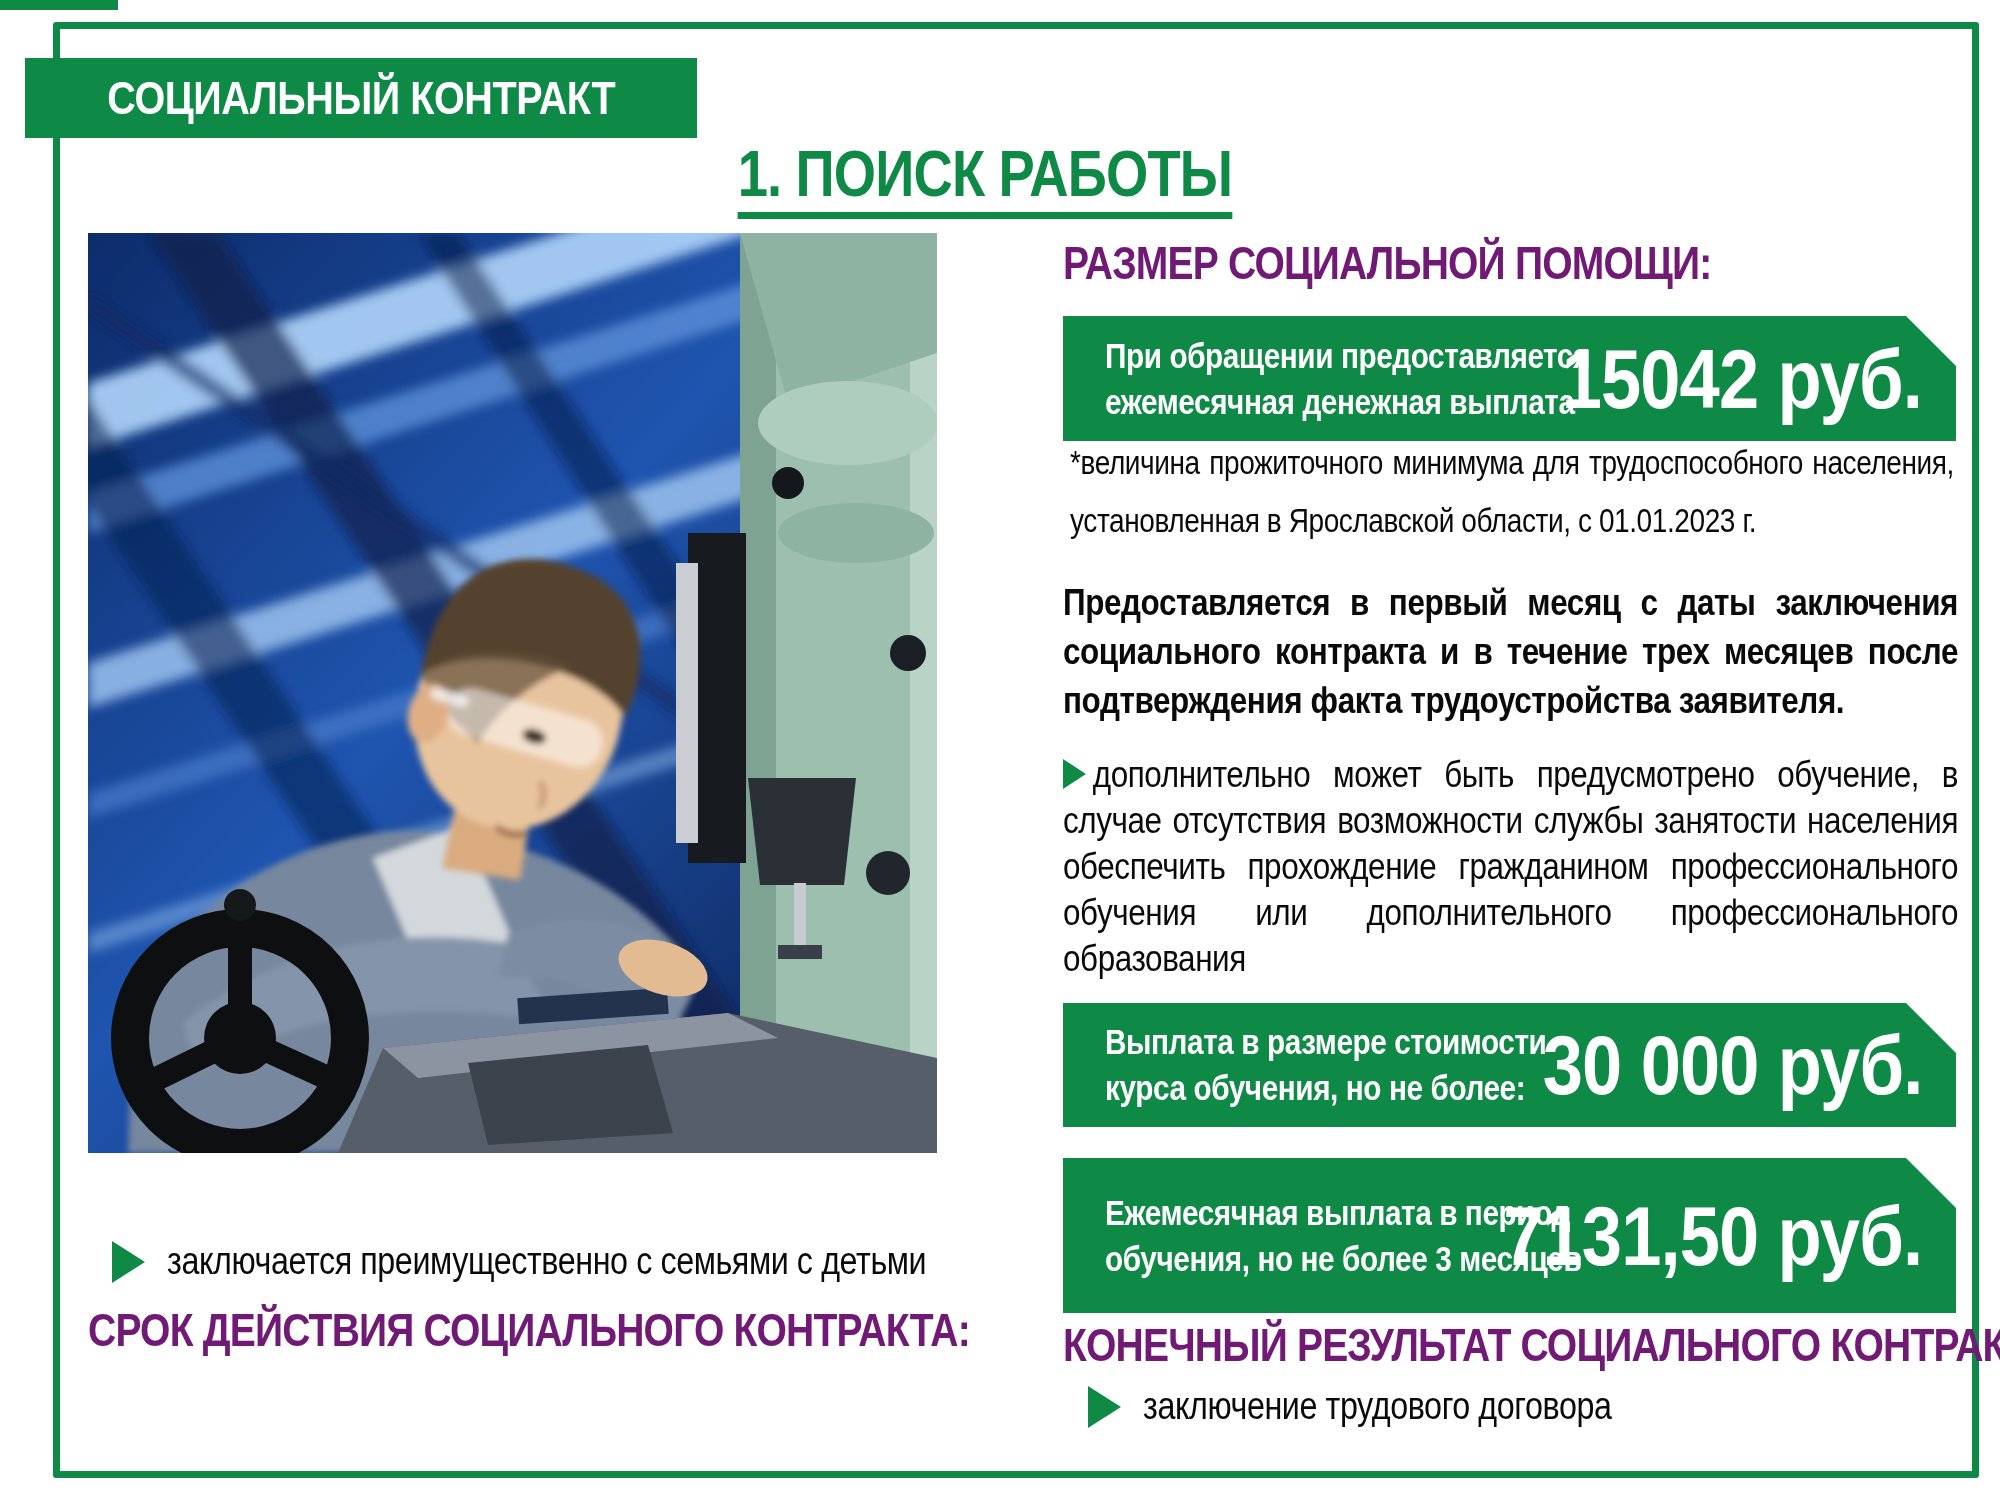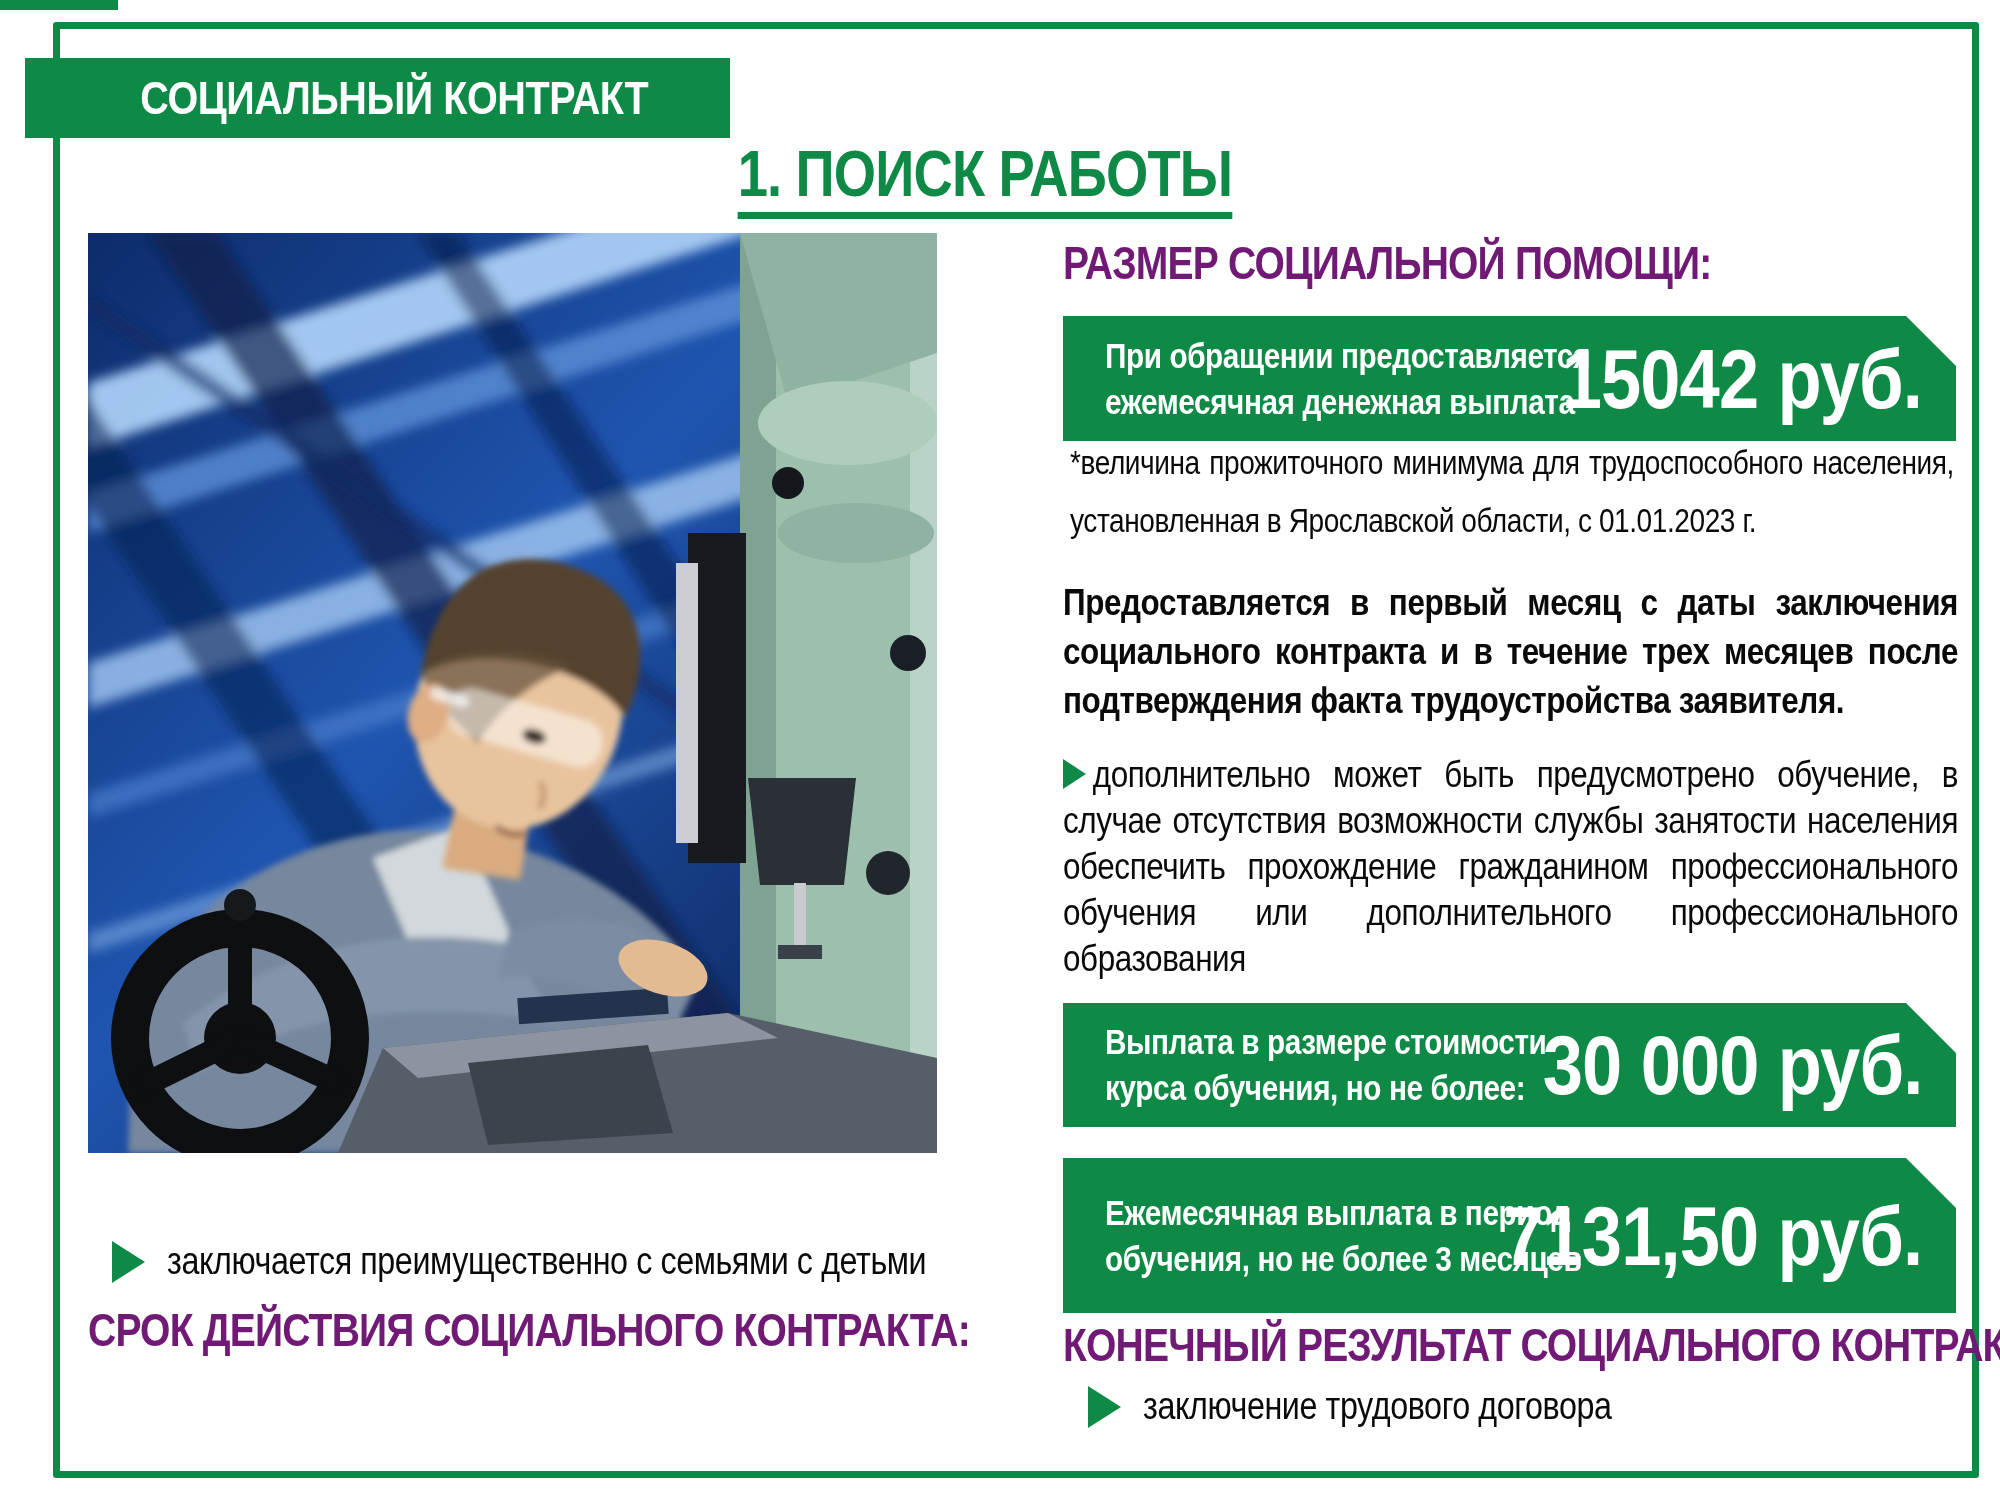--- a/index.html
+++ b/index.html
@@ -9,21 +9,21 @@
   }
   .frame{
     position:absolute;left:53px;top:22px;width:1926px;height:1456px;
     border:7px solid #0E8A46;border-radius:3px;box-sizing:border-box;
   }
   .top-artifact{position:absolute;left:0;top:0;width:118px;height:10px;background:#0E8A46;}
 
   
   .badge{
     position:absolute;left:25px;top:58px;width:672px;height:80px;background:#0E8A46;
-    display:flex;align-items:center;justify-content:center;padding-left:33px;
+    display:flex;align-items:center;justify-content:center;
   }
   .badge-text{
     color:#ffffff;font-size:46px;font-weight:bold;white-space:nowrap;
     letter-spacing:-0.5px;transform:scaleX(0.86);
   }
 
   
   .title-wrap{position:absolute;left:0;top:142px;width:1970px;text-align:center;}
   .title-text{
     display:inline-block;color:#0E8A46;font-size:64px;font-weight:bold;line-height:1;

